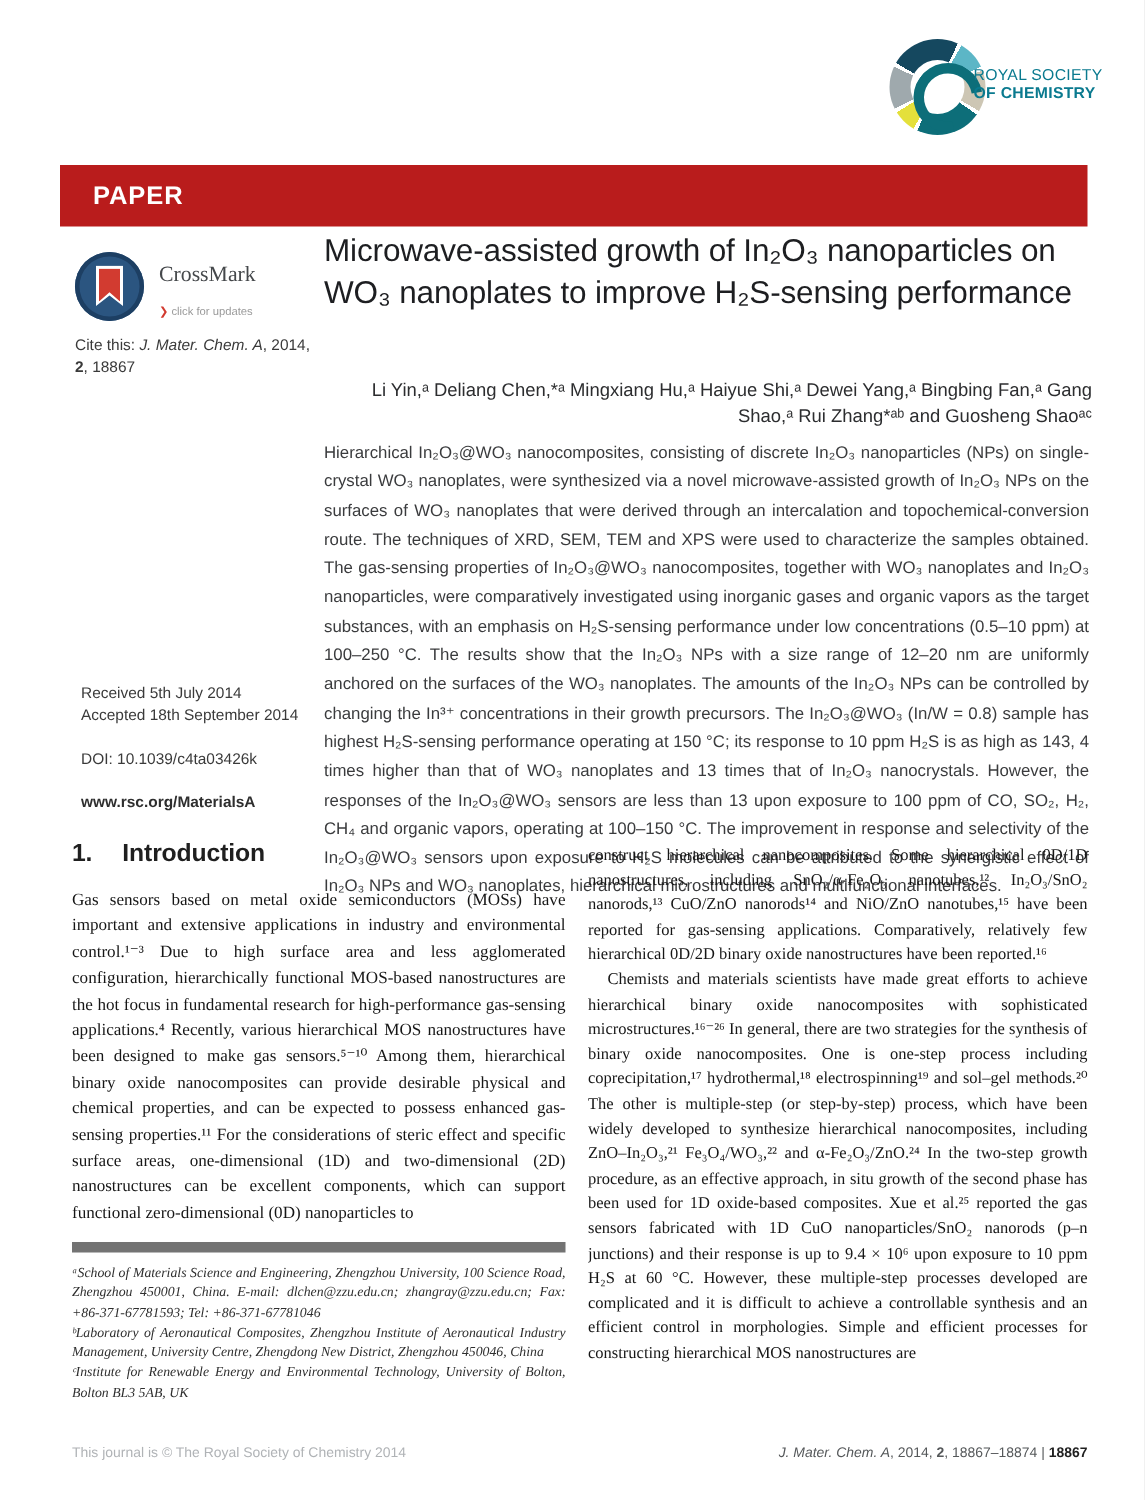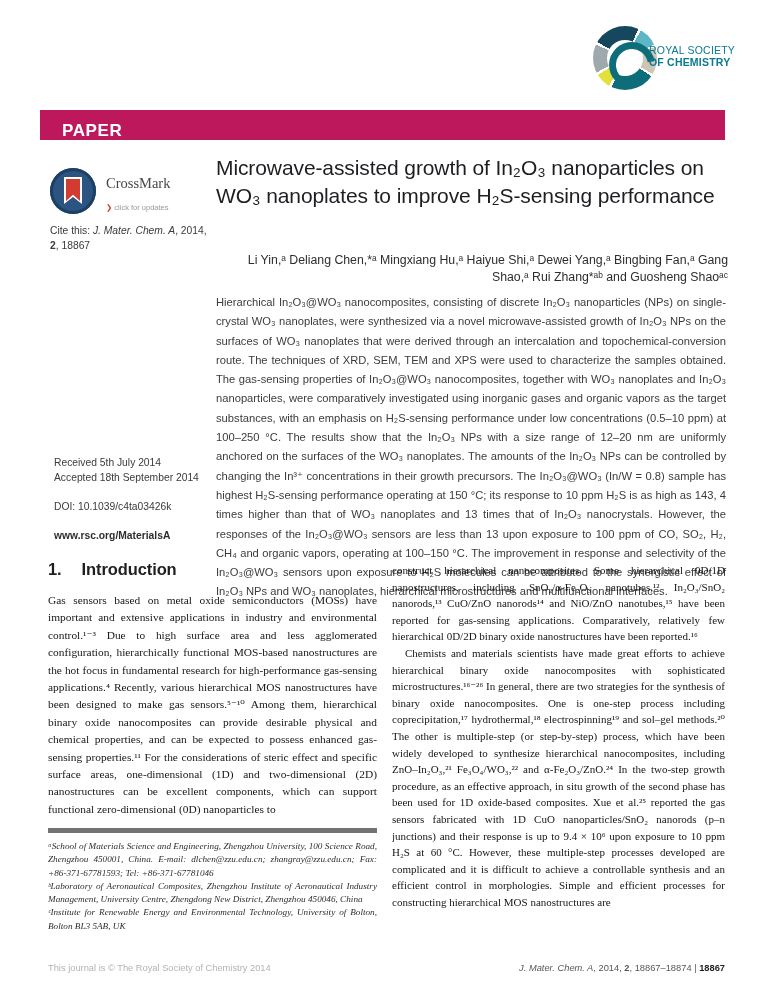--- a/index.html
+++ b/index.html
@@ -34,22 +34,22 @@
   .rsc-ring::after {
     content:""; position:absolute; left:16px; top:16px; width:32px; height:32px;
     border-radius:50%; border:7px solid #0d6e79; border-right-color:transparent;
     transform:rotate(35deg);
   }
   .rsc-text { position:absolute; left:56px; top:22px; color:#0a7a8f; font-size:10.5px; line-height:12px; letter-spacing:0.2px; white-space:nowrap; }
   .rsc-text .t2 { font-weight:700; }
 
   
   .banner {
-    position:absolute; left:40px; top:110px; width:685px; height:30px;
-    background:#be185d; color:#ffffff; font-size:17px; font-weight:700;
+    position:absolute; left:40px; top:110px; width:685px; height:41px;
+    background:#b91c1c; color:#ffffff; font-size:17px; font-weight:700;
     line-height:41px; padding-left:22px; letter-spacing:0.6px;
   }
 
   
   .crossmark { position:absolute; left:50px; top:168px; width:162px; height:52px; cursor:pointer; }
   .cm-circle {
     position:absolute; left:0; top:0; width:46px; height:46px; border-radius:50%;
     background:#2b5580; box-shadow:inset 0 0 0 3px #1d3f63;
   }
   .cm-bm-outer {
@@ -86,21 +86,21 @@
   
   .col { position:absolute; font-family:"Liberation Serif","DejaVu Serif",serif; color:#161616; }
   .col-left  { left:48px;  top:560px; width:329px; }
   .col-right { left:392px; top:562px; width:333px; max-height:398px; overflow:hidden; }
 
   .sec-head { display:flex; gap:20px; font-family:"Liberation Sans","DejaVu Sans",sans-serif; font-size:16.5px; font-weight:700; color:#1f1f1f; margin-bottom:13px; letter-spacing:-0.1px; }
   .body-par { font-size:11.4px; line-height:17.4px; text-align:justify; }
   .col-right .body-par { font-size:11px; line-height:16.6px; }
   .par-indent { text-indent:13px; }
 
-  .footnotes { margin-top:10px; border-top:5px solid #737373; padding-top:7px; }
+  .footnotes { margin-top:10px; border-top:7px solid #737373; padding-top:7px; }
   .footnote { font-style:italic; font-size:9.2px; line-height:13.2px; color:#2e2e2e; text-align:justify; }
 
   
   .footer { position:absolute; left:48px; top:963px; width:677px; font-size:9.3px; }
   .footer-left  { position:absolute; left:0; top:0; color:#b0b3b6; }
   .footer-right { position:absolute; right:0; top:0; color:#55585a; }
   .footer-right .it { font-style:italic; }
   .footer-right .bd { font-weight:700; }
   .footer-right .pg { font-weight:700; color:#1f1f1f; }
 </style>

